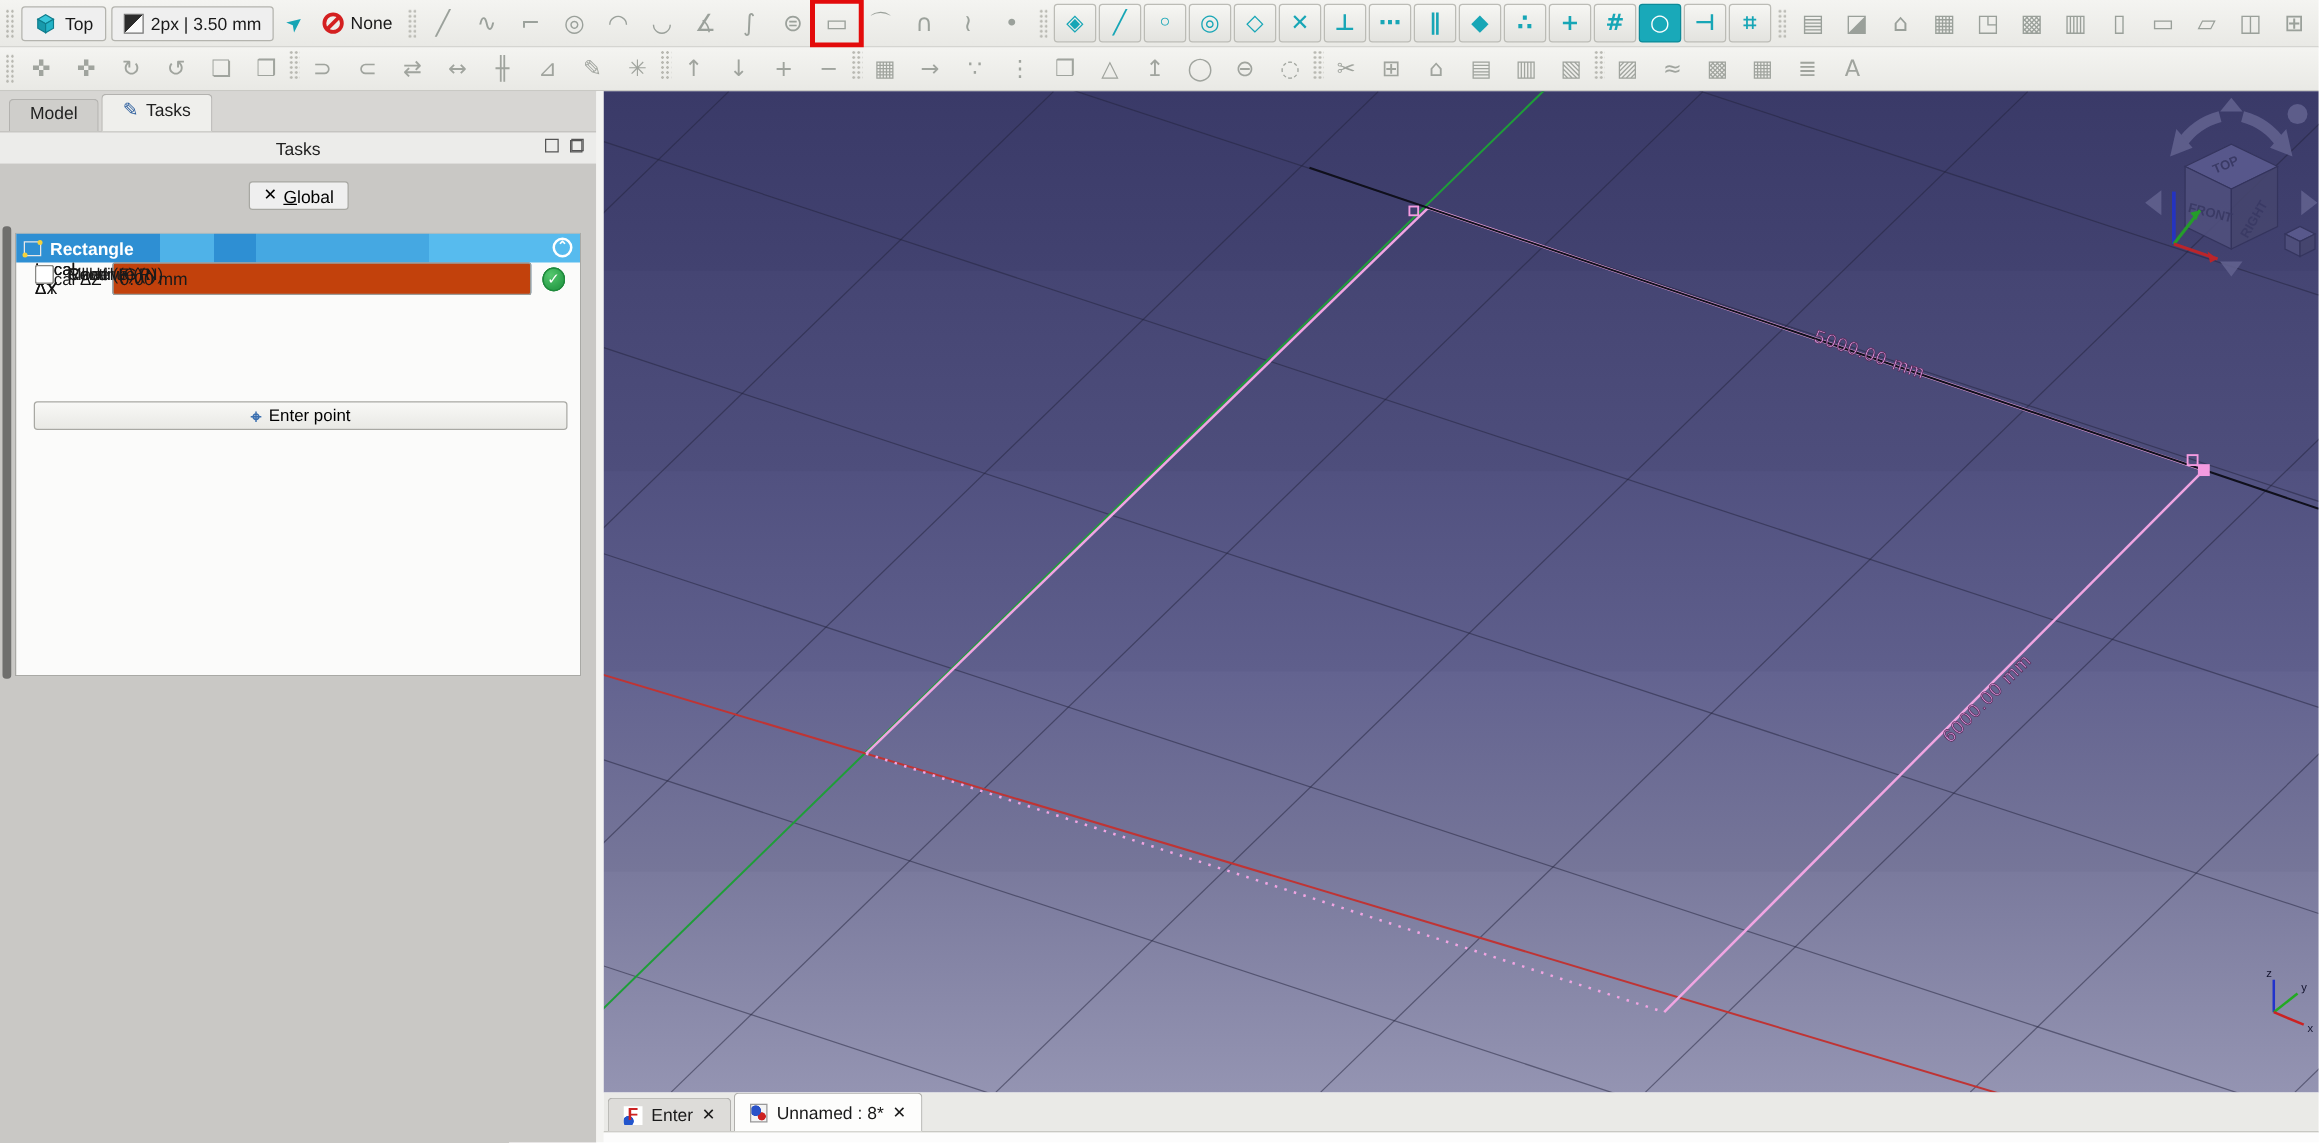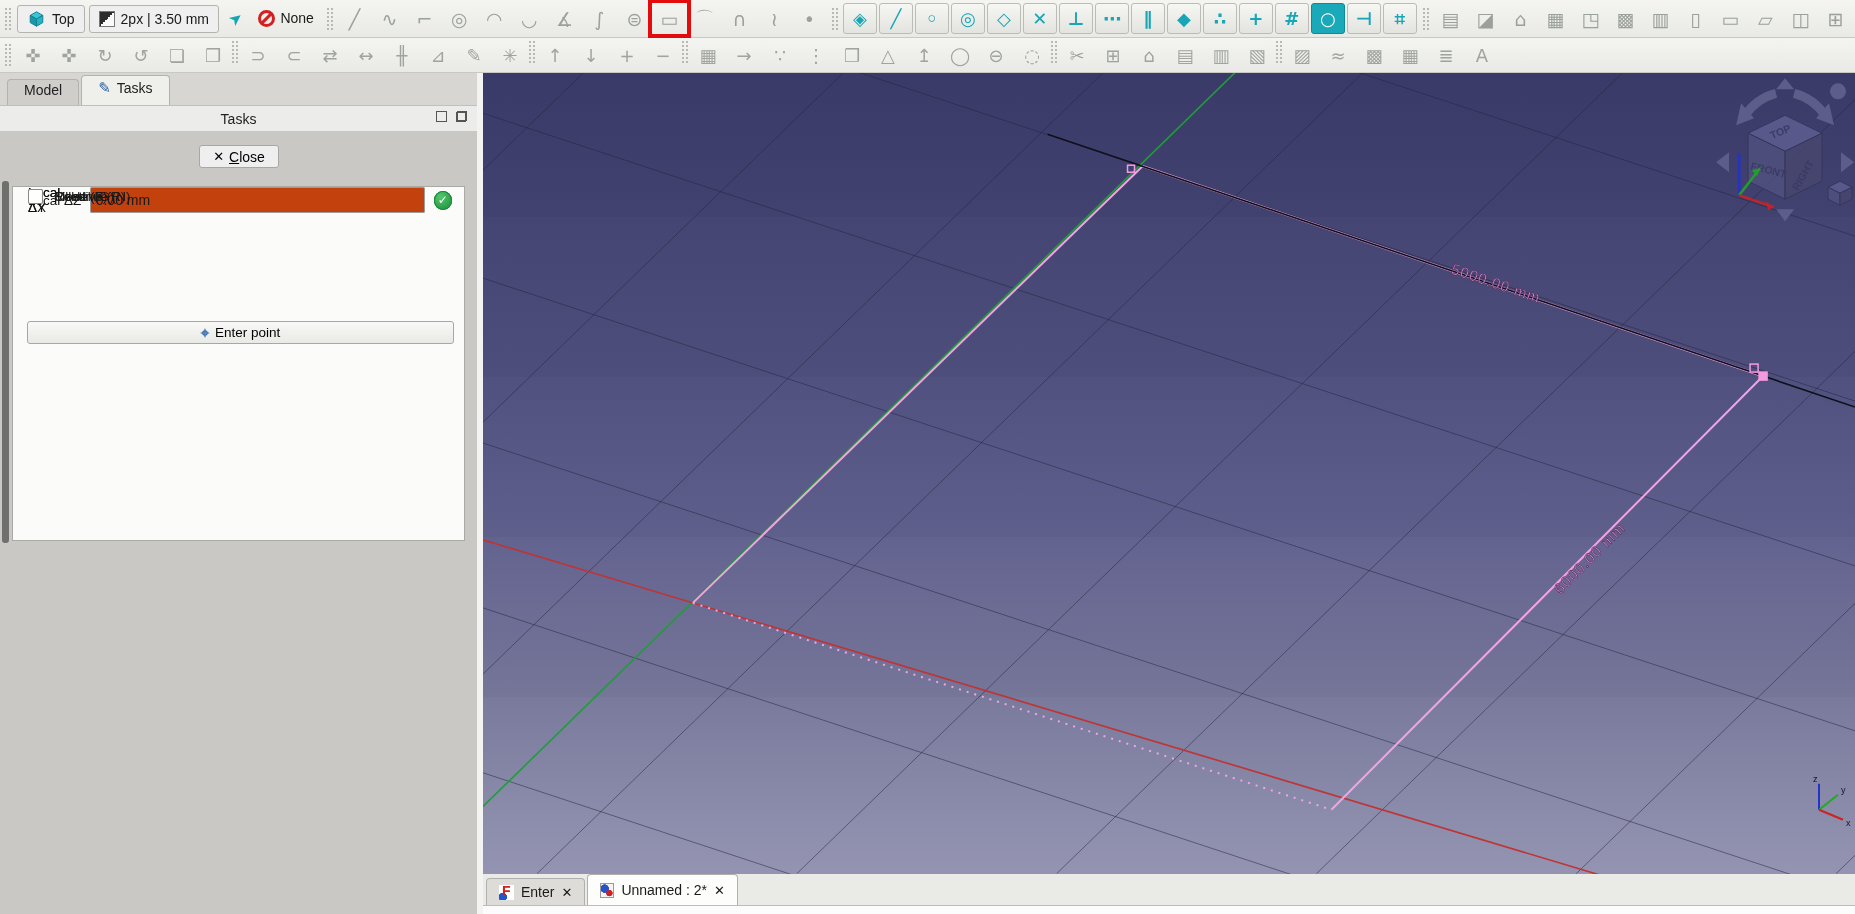--- a/index.html
+++ b/index.html
@@ -271,24 +271,29 @@
       <span>Tasks</span>
       <span class="dbtns">
         <span class="db-float"></span>
         <span class="db-dup"></span>
       </span>
     </div>
     <div class="dock-body">
       <span class="tasks-scroll"></span>
       <button class="close-btn">
         <span class="x">✕</span>
-        <span class="close-lbl">Close</span>
+        <span class="close-lbl">Global</span>
       </button>
 
       <div class="task-box">
+        <div class="tb-header">
+          <span class="rect-ico"></span>
+          <span class="ttl">Rectangle</span>
+          <span class="collapse">⌃</span>
+        </div>
 
         <div>
 
         <div class="frow is-focused">
               <span class="flabel">Local ΔX</span>
               <div class="fbox on">
                 <span class="fsel">5000.00</span>
                 <span> mm</span>
               </div>
               <span class="fcheck">✓</span>
@@ -413,18 +418,18 @@
 
   <div class="mdi">
 
   <div class="mtab">
         <span class="fc-logo"></span>
         <span>Enter</span>
         <span class="x">✕</span>
       </div>
       <div class="mtab is-active">
         <span class="fc-doc"></span>
-        <span>Unnamed : 2*</span>
+        <span>Unnamed : 8*</span>
         <span class="x">✕</span>
       </div>
     </div>
   <div class="status"></div>
 </div>
 
 </body></html>

